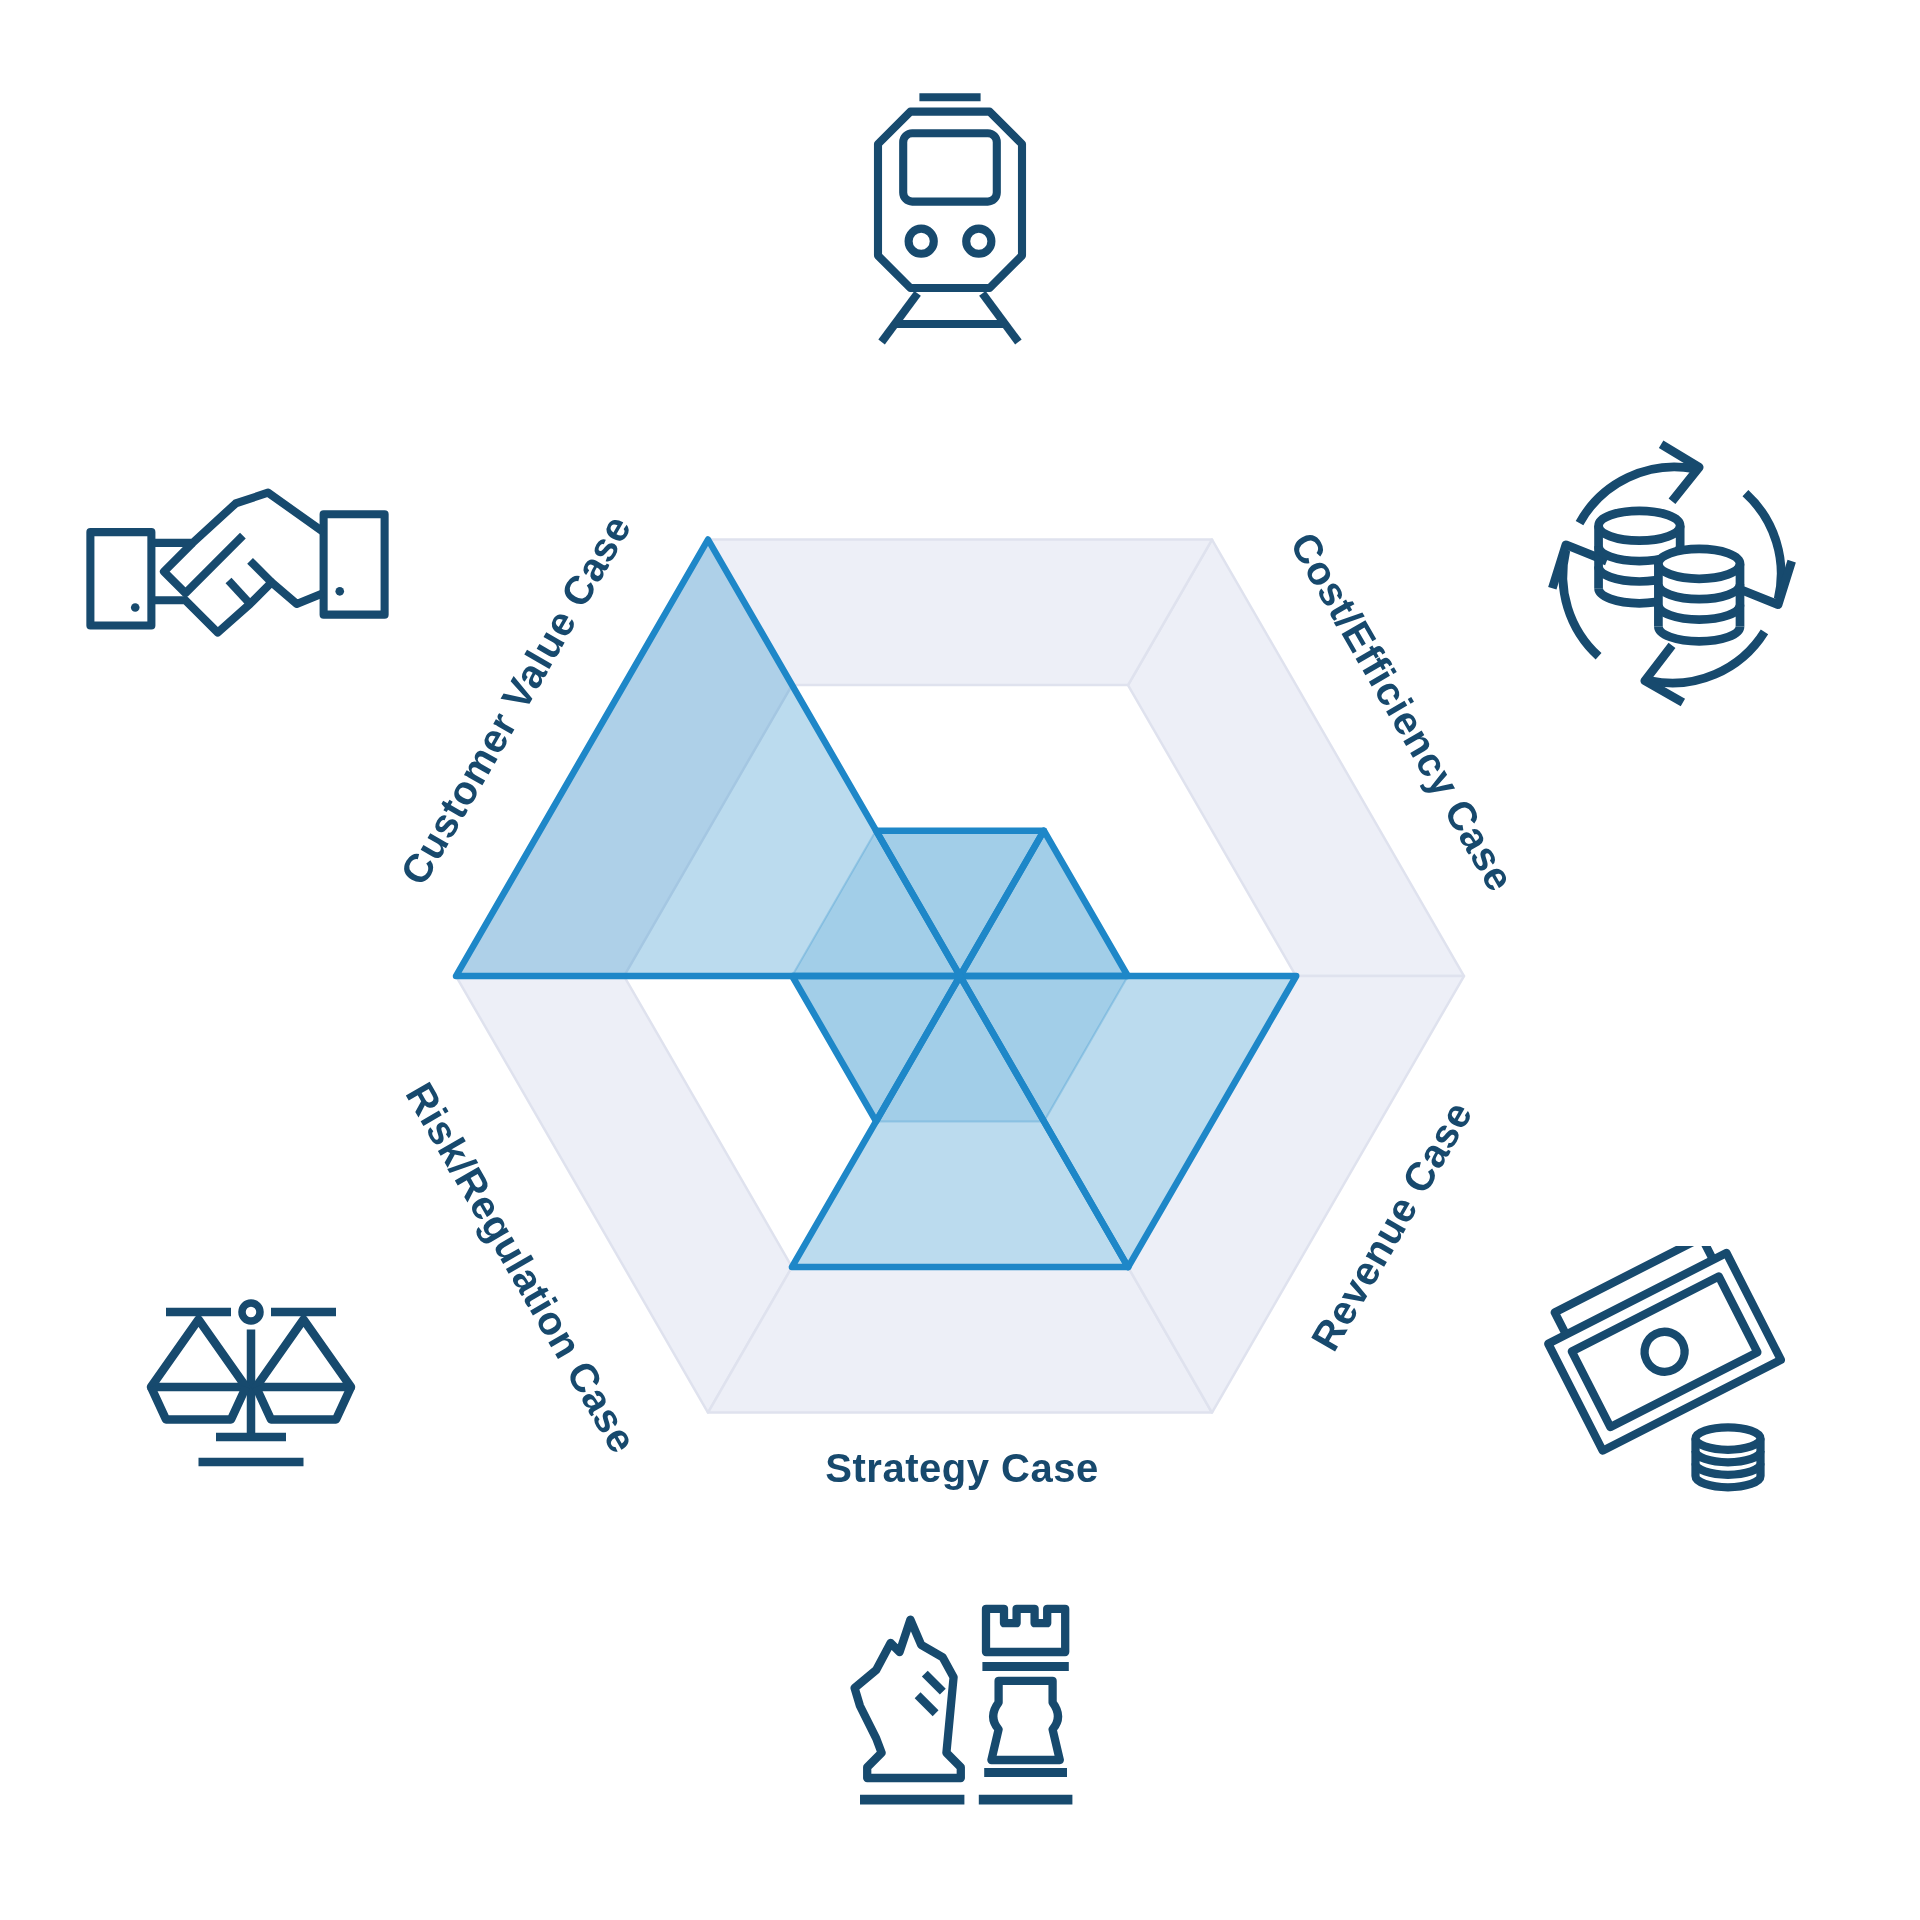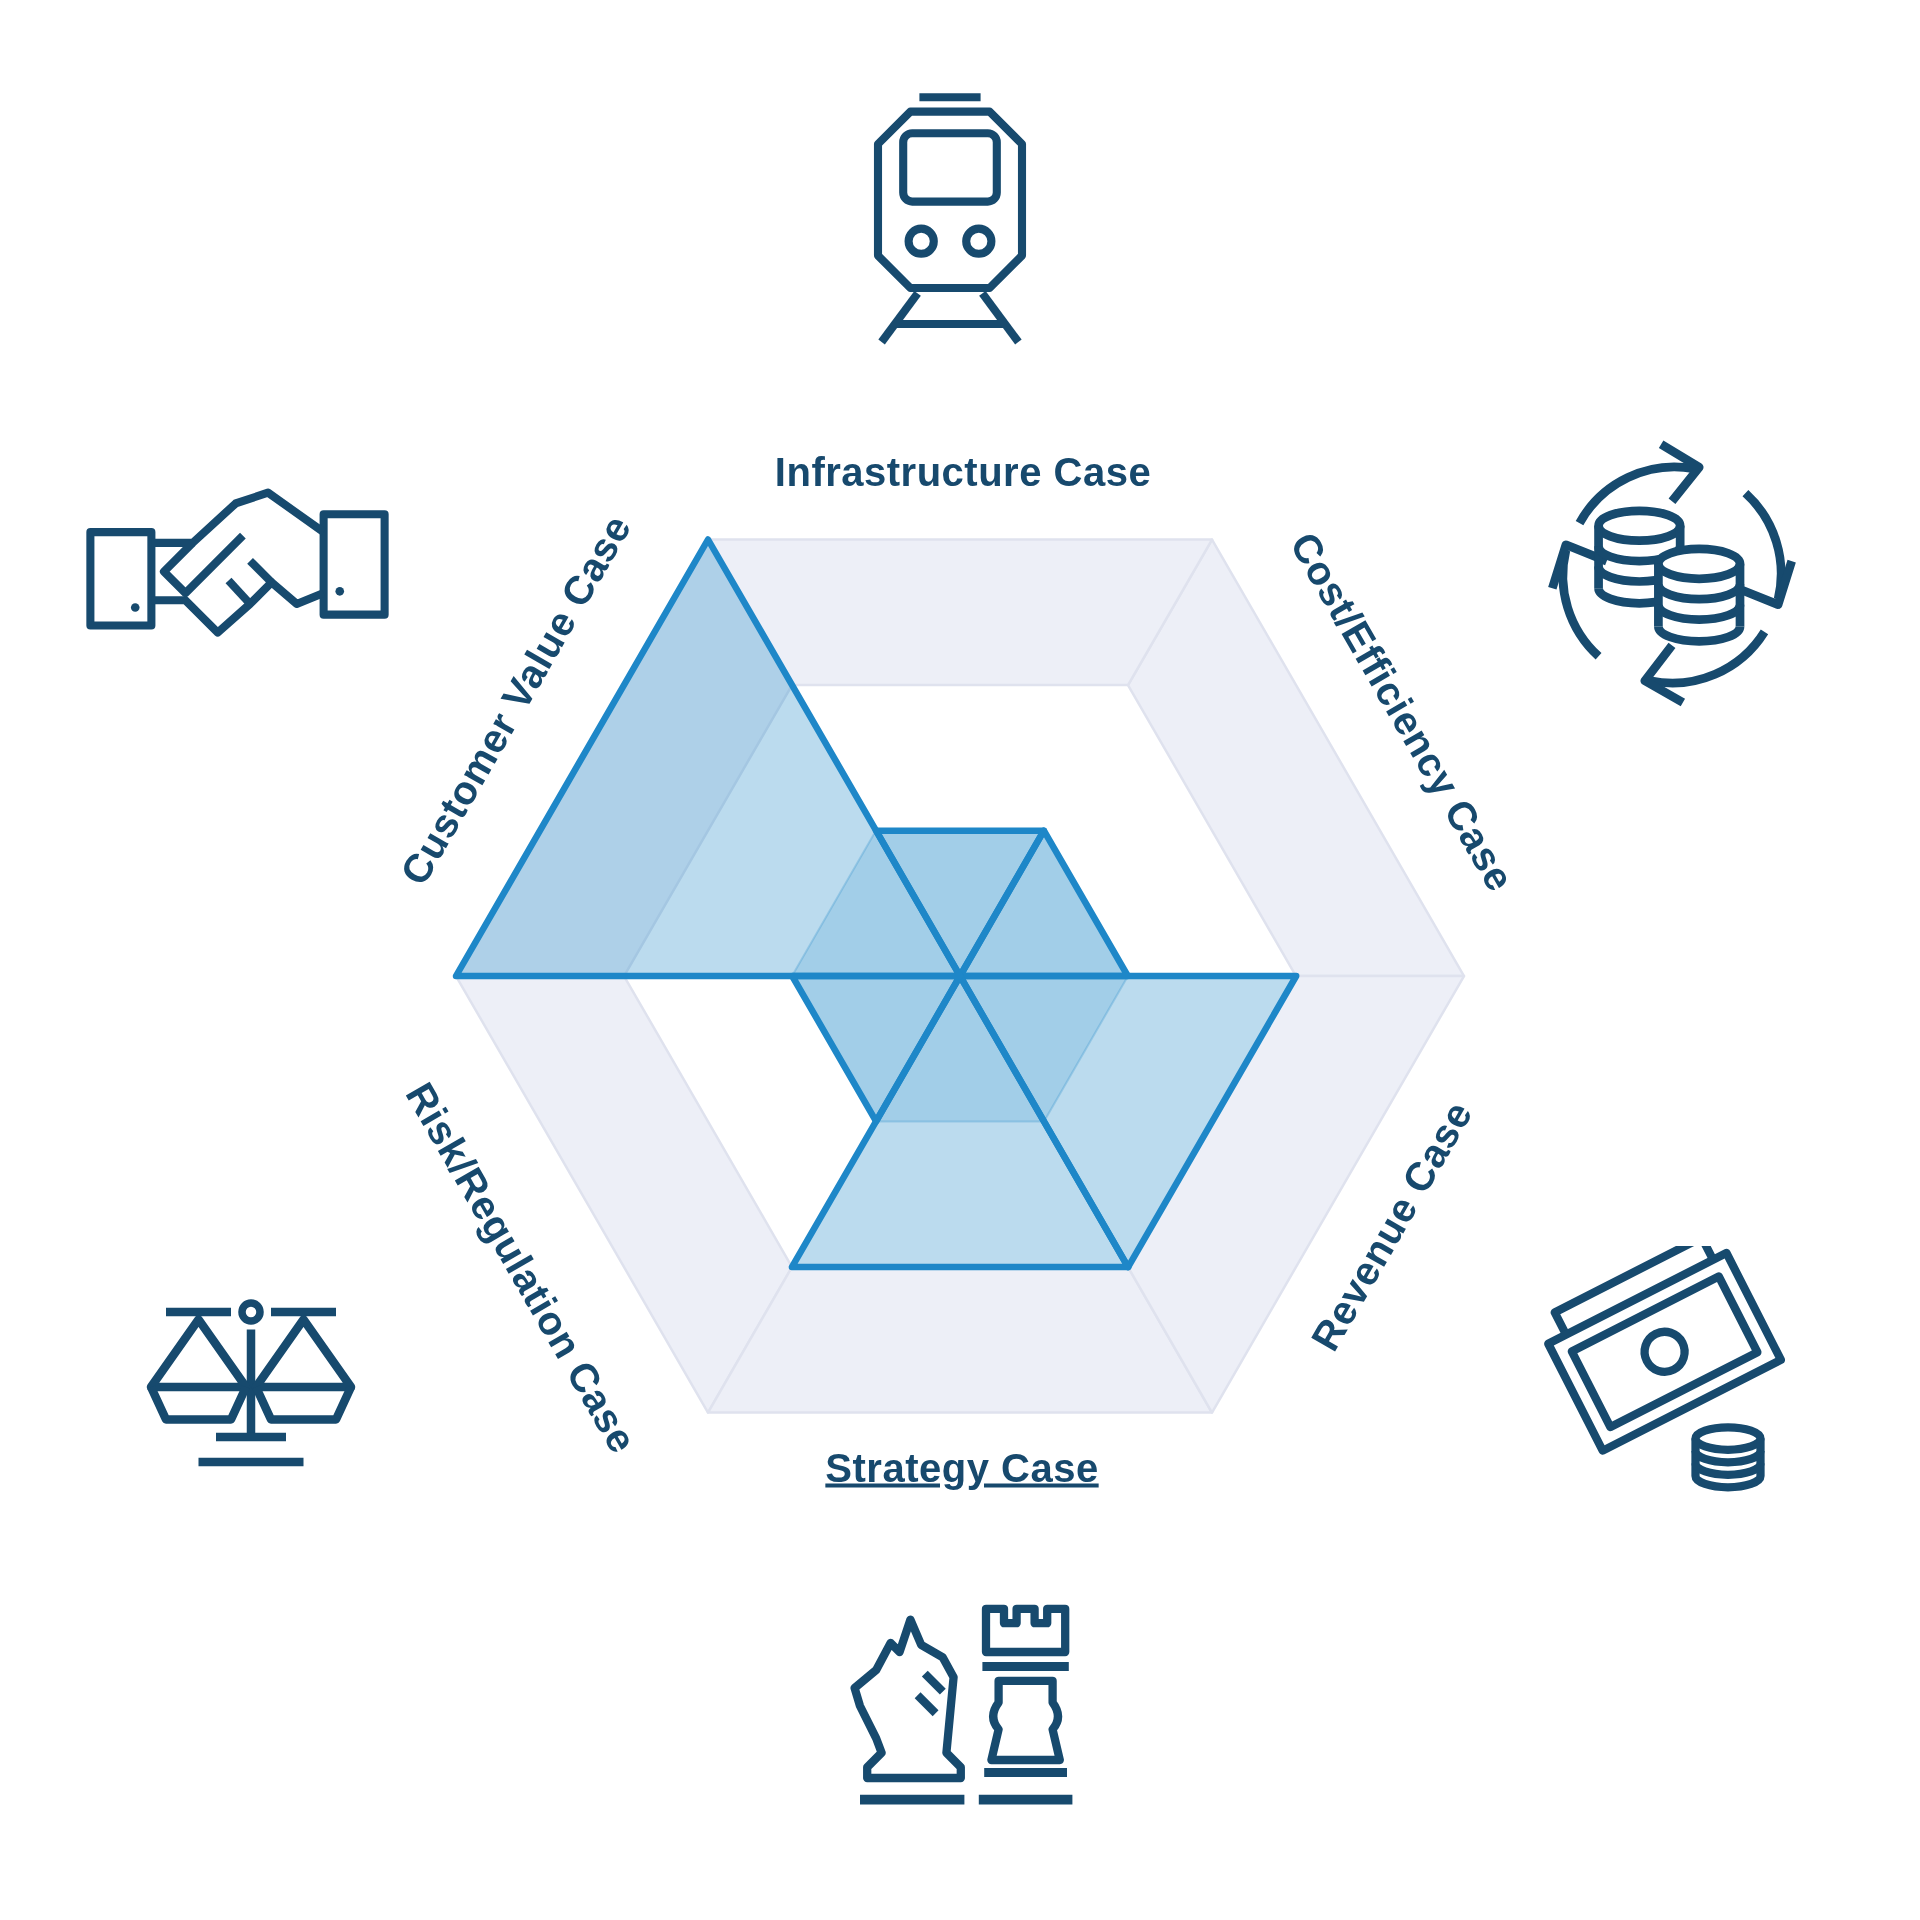--- a/index.html
+++ b/index.html
@@ -17,21 +17,21 @@
     position:absolute;
     white-space:nowrap;
     font-weight:bold;
     font-size:40px;
     letter-spacing:0.5px;
     color:#17496d;
   }
   .label-infrastructure { left:963px;  top:472px;  transform:translate(-50%,-50%); }
   .label-cost           { left:1402px; top:712px;  transform:translate(-50%,-50%) rotate(60deg); }
   .label-revenue        { left:1392px; top:1226px; transform:translate(-50%,-50%) rotate(-60deg); }
-  .label-strategy       { left:962px;  top:1468px; transform:translate(-50%,-50%);text-decoration:underline; }
+  .label-strategy       { left:962px;  top:1468px; transform:translate(-50%,-50%); }
   .label-risk           { left:521px;  top:1268px; transform:translate(-50%,-50%) rotate(60deg); }
   .label-customer       { left:516px;  top:700px;  transform:translate(-50%,-50%) rotate(-60deg); }
 
   
   .icon { position:absolute; }
   .icon * { vector-effect:none; }
   .ink   { stroke:#174a6e; fill:none; stroke-linejoin:round; }
   .ink-fill { fill:#174a6e; stroke:none; }
   .paper { fill:#ffffff; stroke:none; }
   .icon-train     { left:860px;  top:90px;   width:180px; height:270px; }
@@ -55,21 +55,20 @@
       <polygon points="1212.0,1412.5 1464.0,976.0 1296.0,976.0 1128.0,1267.0" class="ring-seg"></polygon>
       <polygon points="1128.0,976.0 1044.0,830.5 876.0,830.5 792.0,976.0 876.0,1121.5 1044.0,1121.5" class="base-hex"></polygon>
       <polygon points="960,976 876.1,830.7 1043.9,830.7" class="wedge"></polygon>
       <polygon points="960,976 1043.9,830.7 1127.8,976.0" class="wedge"></polygon>
       <polygon points="960,976 1296.2,976.0 1128.1,1267.1" class="wedge"></polygon>
       <polygon points="960,976 1128.1,1267.1 791.9,1267.1" class="wedge"></polygon>
       <polygon points="960,976 876.1,1121.3 792.2,976.0" class="wedge"></polygon>
       <polygon points="960,976 456.0,976.0 708.0,539.5" class="wedge"></polygon>
     </svg>
 
-  <div class="axis-label label-infrastructure">Infrastructure Case</div>
   <div class="axis-label label-cost">Cost/Efficiency Case</div>
   <div class="axis-label label-revenue">Revenue Case</div>
   <div class="axis-label label-strategy">Strategy Case</div>
   <div class="axis-label label-risk">Risk/Regulation Case</div>
   <div class="axis-label label-customer">Customer Value Case</div>
 
   <svg class="icon icon-train" viewBox="0 0 100 150">
     <path class="ink" stroke-width="4.5" d="M33,4 H67"></path>
     <path class="ink" stroke-width="4.5" d="M28,12 H72 L90,30 V92 L72,110 H28 L10,92 V30 Z"></path>
     <rect class="ink" stroke-width="4.5" x="24" y="24" width="52" height="38" rx="5"></rect>

